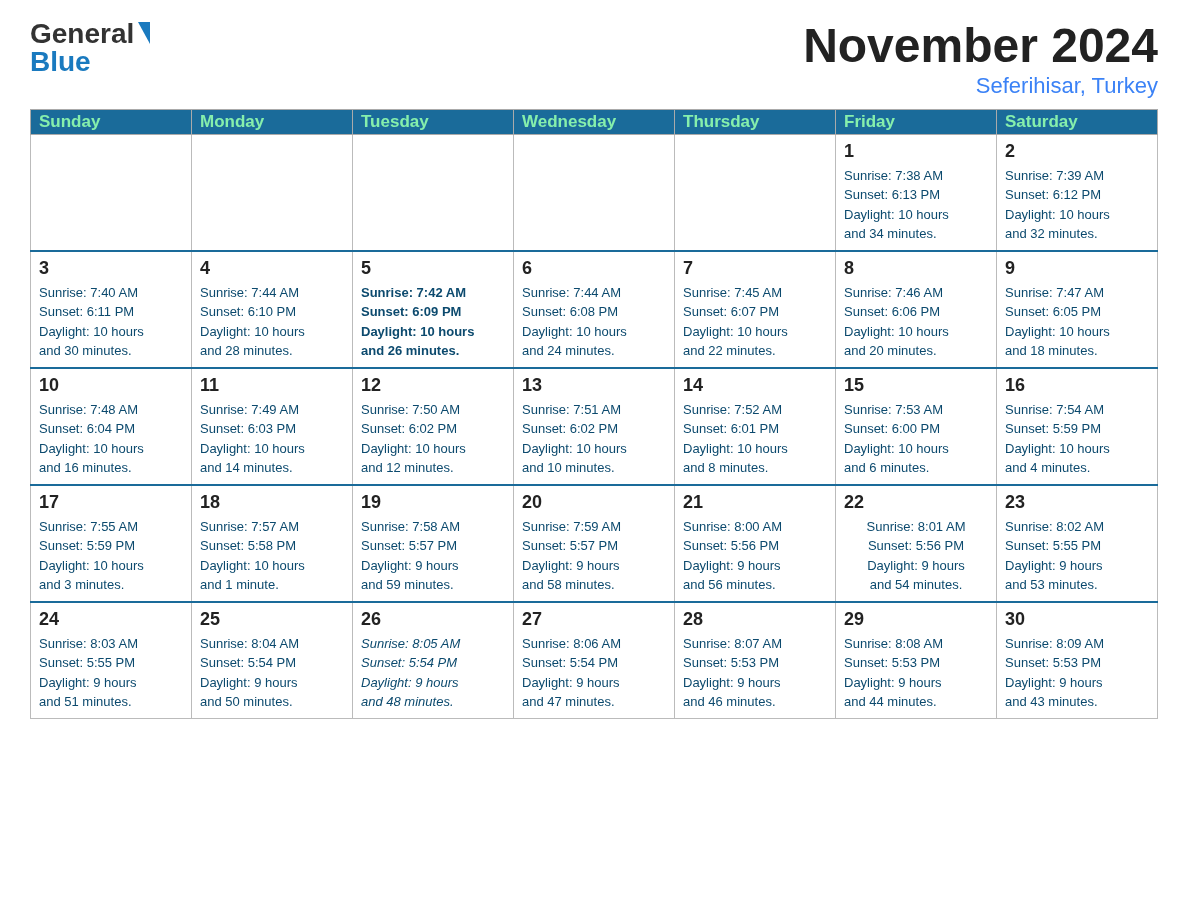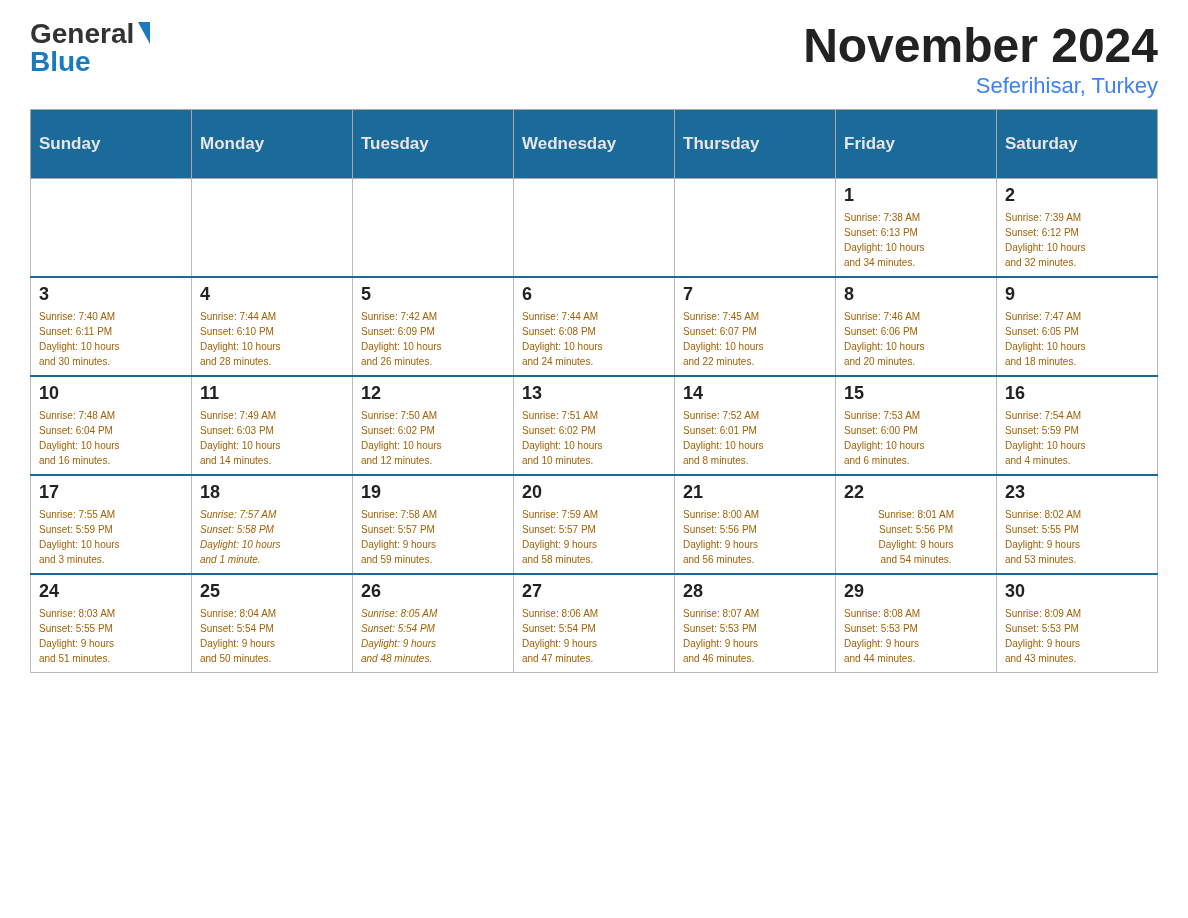--- a/index.html
+++ b/index.html
@@ -58,24 +58,24 @@
       font-weight: normal;
       color: #3b82f6;
     }
     .calendar {
       width: 100%;
       border-collapse: collapse;
       margin-top: 8px;
     }
     .calendar th {
       background-color: #1a6b9a;
-      color: #e5e5e5;
+      color: #86efac;
       font-size: 17px;
       font-weight: bold;
-      padding: 24px 8px;
+      padding: 2px 8px;
       text-align: left;
       border: 1px solid #aaa;
     }
     .calendar td {
       border: 1px solid #bbb;
       vertical-align: top;
       padding: 6px 8px;
       width: calc(100% / 7);
       min-height: 100px;
       font-size: 13px;
@@ -83,22 +83,22 @@
       background: #fff;
     }
     .day-number {
       font-size: 18px;
       font-weight: bold;
       color: #222;
       display: block;
       margin-bottom: 4px;
     }
     .day-info {
-      font-size: 10px;
-      color: #a16207;
+      font-size: 13px;
+      color: #0c4a6e;
       line-height: 1.5;
     }
     .empty-cell {
       background: #f9f9f9;
     }
     .row-divider td {
       border-top: 2px solid #1a6b9a;
     }
   </style>
 </head>
@@ -162,21 +162,21 @@
         </td>
         <td>
           <span class="day-number">4</span>
           <div class="day-info" style="white-space: pre-line;">Sunrise: 7:44 AM
 Sunset: 6:10 PM
 Daylight: 10 hours
 and 28 minutes.</div>
         </td>
         <td>
           <span class="day-number">5</span>
-          <div class="day-info" style="white-space: pre-line;">Sunrise: 7:42 AM
+          <div class="day-info" style="white-space: pre-line; font-weight: bold;">Sunrise: 7:42 AM
 Sunset: 6:09 PM
 Daylight: 10 hours
 and 26 minutes.</div>
         </td>
         <td>
           <span class="day-number">6</span>
           <div class="day-info" style="white-space: pre-line;">Sunrise: 7:44 AM
 Sunset: 6:08 PM
 Daylight: 10 hours
 and 24 minutes.</div>
@@ -257,21 +257,21 @@
       <tr class="row-divider">
         <td>
           <span class="day-number">17</span>
           <div class="day-info" style="white-space: pre-line;">Sunrise: 7:55 AM
 Sunset: 5:59 PM
 Daylight: 10 hours
 and 3 minutes.</div>
         </td>
         <td>
           <span class="day-number">18</span>
-          <div class="day-info" style="white-space: pre-line; font-style: italic;">Sunrise: 7:57 AM
+          <div class="day-info" style="white-space: pre-line;">Sunrise: 7:57 AM
 Sunset: 5:58 PM
 Daylight: 10 hours
 and 1 minute.</div>
         </td>
         <td>
           <span class="day-number">19</span>
           <div class="day-info" style="white-space: pre-line;">Sunrise: 7:58 AM
 Sunset: 5:57 PM
 Daylight: 9 hours
 and 59 minutes.</div>

